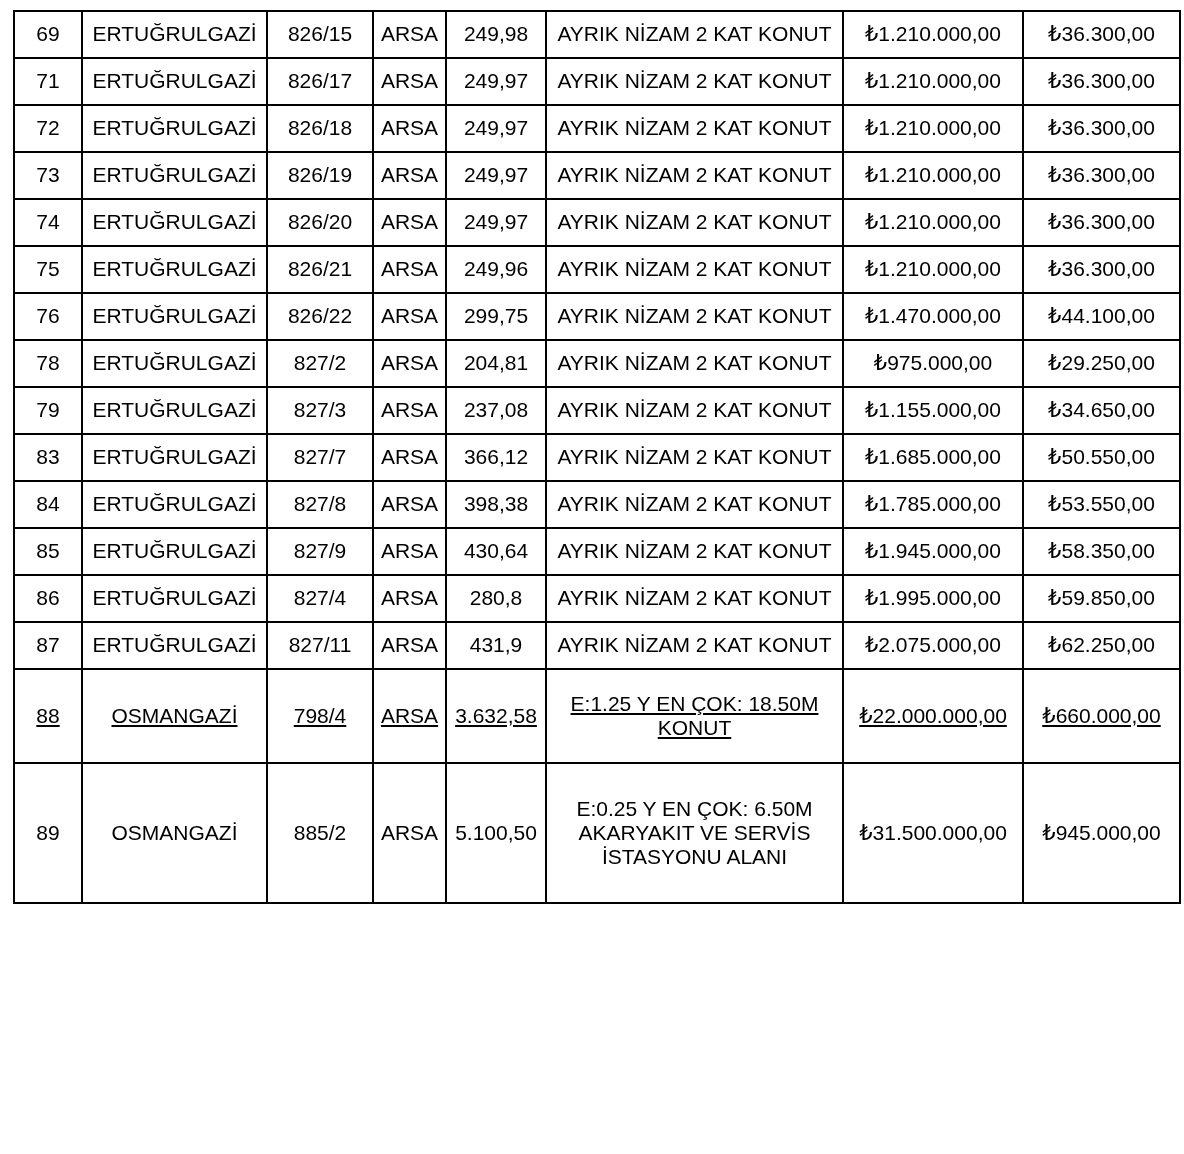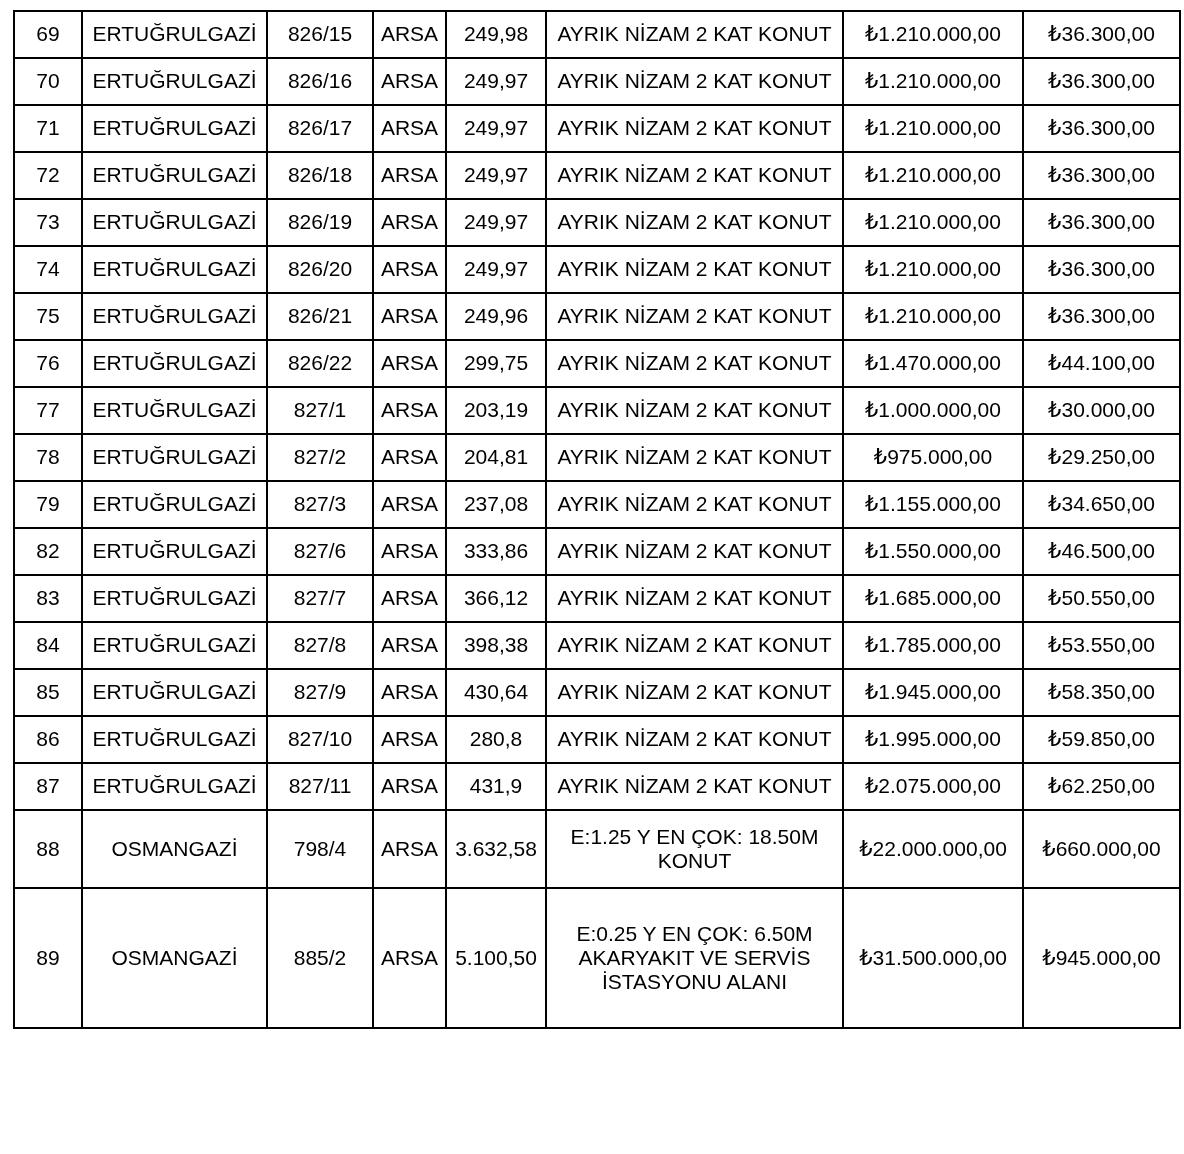--- a/index.html
+++ b/index.html
@@ -59,30 +59,20 @@
     <td class="c-no">69</td>
     <td class="c-district">ERTUĞRULGAZİ</td>
     <td class="c-parcel">826/15</td>
     <td class="c-type">ARSA</td>
     <td class="c-area">249,98</td>
     <td class="c-zoning">AYRIK NİZAM 2 KAT KONUT</td>
     <td class="c-price">₺1.210.000,00</td>
     <td class="c-deposit">₺36.300,00</td>
   </tr>
       <tr>
-    <td class="c-no">70</td>
-    <td class="c-district">ERTUĞRULGAZİ</td>
-    <td class="c-parcel">826/16</td>
-    <td class="c-type">ARSA</td>
-    <td class="c-area">249,97</td>
-    <td class="c-zoning">AYRIK NİZAM 2 KAT KONUT</td>
-    <td class="c-price">₺1.210.000,00</td>
-    <td class="c-deposit">₺36.300,00</td>
-  </tr>
-      <tr>
     <td class="c-no">71</td>
     <td class="c-district">ERTUĞRULGAZİ</td>
     <td class="c-parcel">826/17</td>
     <td class="c-type">ARSA</td>
     <td class="c-area">249,97</td>
     <td class="c-zoning">AYRIK NİZAM 2 KAT KONUT</td>
     <td class="c-price">₺1.210.000,00</td>
     <td class="c-deposit">₺36.300,00</td>
   </tr>
       <tr>
@@ -129,60 +119,40 @@
     <td class="c-no">76</td>
     <td class="c-district">ERTUĞRULGAZİ</td>
     <td class="c-parcel">826/22</td>
     <td class="c-type">ARSA</td>
     <td class="c-area">299,75</td>
     <td class="c-zoning">AYRIK NİZAM 2 KAT KONUT</td>
     <td class="c-price">₺1.470.000,00</td>
     <td class="c-deposit">₺44.100,00</td>
   </tr>
       <tr>
-    <td class="c-no">77</td>
-    <td class="c-district">ERTUĞRULGAZİ</td>
-    <td class="c-parcel">827/1</td>
-    <td class="c-type">ARSA</td>
-    <td class="c-area">203,19</td>
-    <td class="c-zoning">AYRIK NİZAM 2 KAT KONUT</td>
-    <td class="c-price">₺1.000.000,00</td>
-    <td class="c-deposit">₺30.000,00</td>
-  </tr>
-      <tr>
     <td class="c-no">78</td>
     <td class="c-district">ERTUĞRULGAZİ</td>
     <td class="c-parcel">827/2</td>
     <td class="c-type">ARSA</td>
     <td class="c-area">204,81</td>
     <td class="c-zoning">AYRIK NİZAM 2 KAT KONUT</td>
     <td class="c-price">₺975.000,00</td>
     <td class="c-deposit">₺29.250,00</td>
   </tr>
       <tr>
     <td class="c-no">79</td>
     <td class="c-district">ERTUĞRULGAZİ</td>
     <td class="c-parcel">827/3</td>
     <td class="c-type">ARSA</td>
     <td class="c-area">237,08</td>
     <td class="c-zoning">AYRIK NİZAM 2 KAT KONUT</td>
     <td class="c-price">₺1.155.000,00</td>
     <td class="c-deposit">₺34.650,00</td>
   </tr>
       <tr>
-    <td class="c-no">82</td>
-    <td class="c-district">ERTUĞRULGAZİ</td>
-    <td class="c-parcel">827/6</td>
-    <td class="c-type">ARSA</td>
-    <td class="c-area">333,86</td>
-    <td class="c-zoning">AYRIK NİZAM 2 KAT KONUT</td>
-    <td class="c-price">₺1.550.000,00</td>
-    <td class="c-deposit">₺46.500,00</td>
-  </tr>
-      <tr>
     <td class="c-no">83</td>
     <td class="c-district">ERTUĞRULGAZİ</td>
     <td class="c-parcel">827/7</td>
     <td class="c-type">ARSA</td>
     <td class="c-area">366,12</td>
     <td class="c-zoning">AYRIK NİZAM 2 KAT KONUT</td>
     <td class="c-price">₺1.685.000,00</td>
     <td class="c-deposit">₺50.550,00</td>
   </tr>
       <tr>
@@ -201,38 +171,38 @@
     <td class="c-parcel">827/9</td>
     <td class="c-type">ARSA</td>
     <td class="c-area">430,64</td>
     <td class="c-zoning">AYRIK NİZAM 2 KAT KONUT</td>
     <td class="c-price">₺1.945.000,00</td>
     <td class="c-deposit">₺58.350,00</td>
   </tr>
       <tr>
     <td class="c-no">86</td>
     <td class="c-district">ERTUĞRULGAZİ</td>
-    <td class="c-parcel">827/10</td>
+    <td class="c-parcel">827/4</td>
     <td class="c-type">ARSA</td>
     <td class="c-area">280,8</td>
     <td class="c-zoning">AYRIK NİZAM 2 KAT KONUT</td>
     <td class="c-price">₺1.995.000,00</td>
     <td class="c-deposit">₺59.850,00</td>
   </tr>
       <tr>
     <td class="c-no">87</td>
     <td class="c-district">ERTUĞRULGAZİ</td>
     <td class="c-parcel">827/11</td>
     <td class="c-type">ARSA</td>
     <td class="c-area">431,9</td>
     <td class="c-zoning">AYRIK NİZAM 2 KAT KONUT</td>
     <td class="c-price">₺2.075.000,00</td>
     <td class="c-deposit">₺62.250,00</td>
   </tr>
-      <tr style="height: 78px;">
+      <tr style="height: 94px; text-decoration: underline;">
     <td class="c-no">88</td>
     <td class="c-district">OSMANGAZİ</td>
     <td class="c-parcel">798/4</td>
     <td class="c-type">ARSA</td>
     <td class="c-area">3.632,58</td>
     <td class="c-zoning">E:1.25 Y EN ÇOK: 18.50M
 KONUT</td>
     <td class="c-price">₺22.000.000,00</td>
     <td class="c-deposit">₺660.000,00</td>
   </tr>

